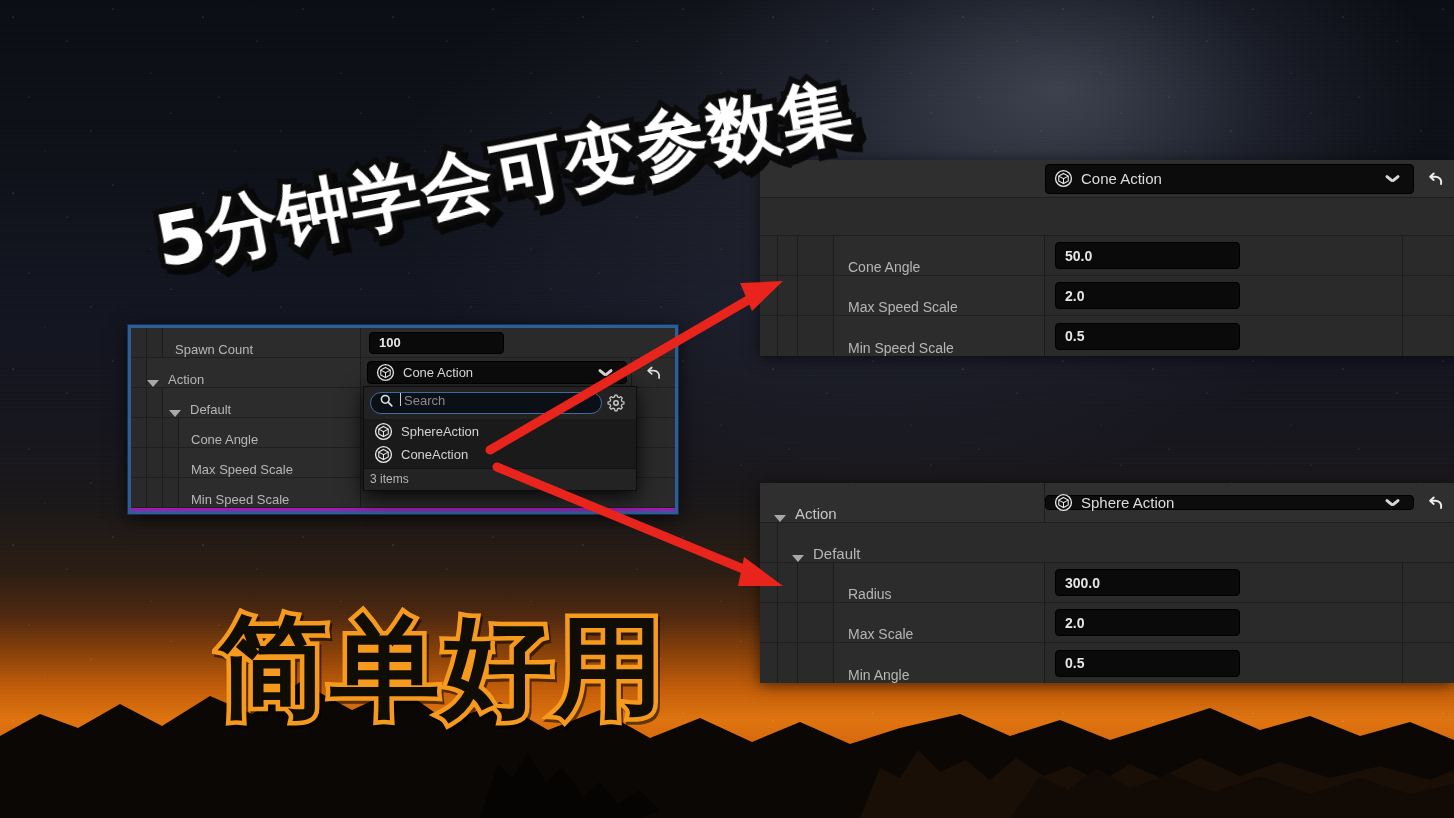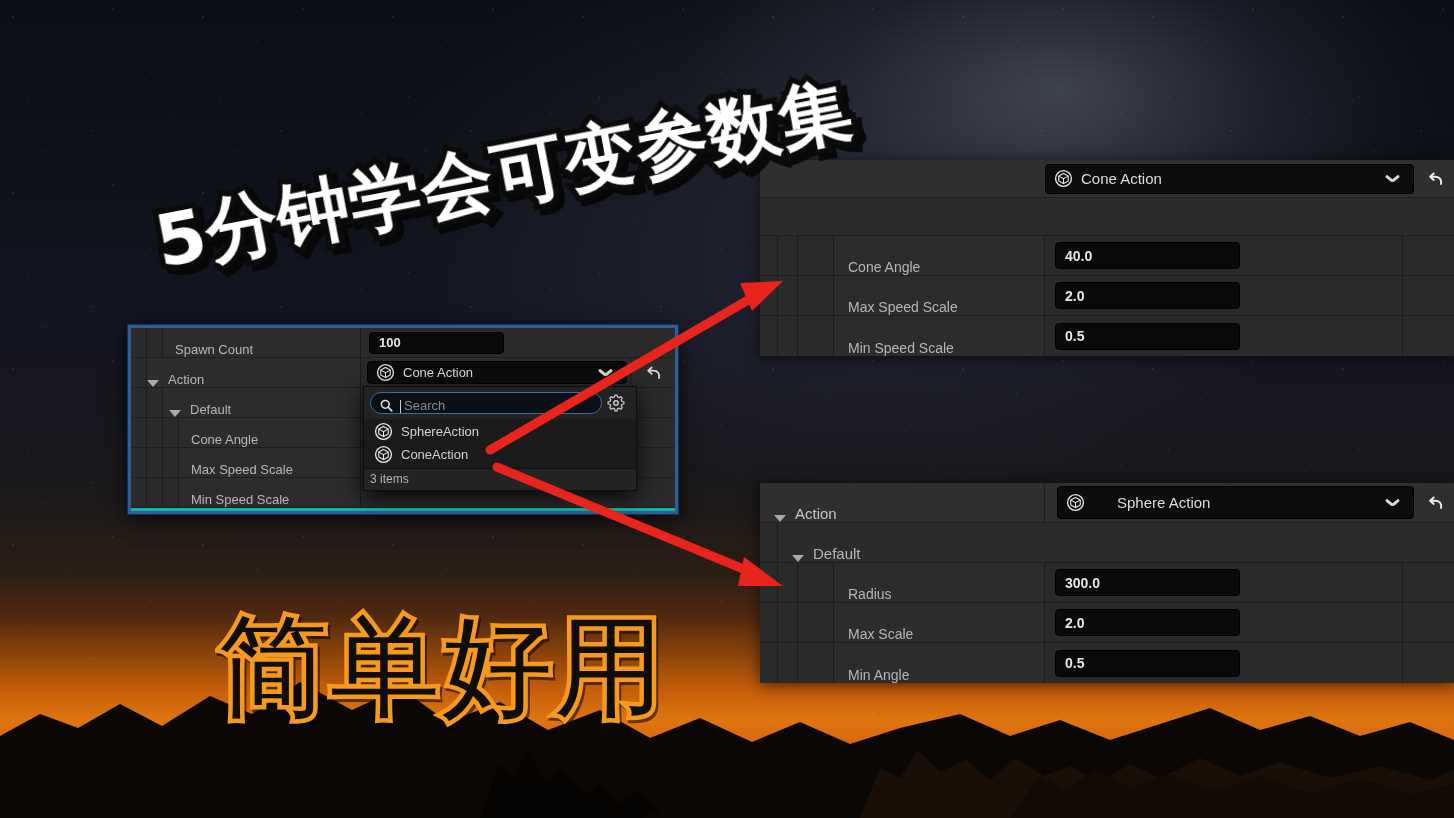--- a/index.html
+++ b/index.html
@@ -142,21 +142,21 @@
   .cube-icon { width: 19px; height: 19px; flex: 0 0 auto; }
   .reset-arrow { width: 22px; height: 22px; flex: 0 0 auto; }
   .gear-icon { width: 20px; height: 20px; flex:0 0 auto; }
   .search-glyph { width: 15px; height: 15px; flex: 0 0 auto; }
   .ring-icon { width: 19px; height: 19px; flex:0 0 auto; }
 
   
   #panel-left {
     left: 128px; top: 325px; width: 550px; height: 189px;
     border: 3px solid #2e5e97;
-    background: #14b8a6;
+    background: #a21caf;
     box-shadow: 0 0 0 1px #16304f, 0 4px 18px rgba(0,0,0,.75);
     overflow: visible;
   }
   #panel-left .row { height: 30px; font-size: 13px; }
   #panel-left .guide { width: 16px; }
   #panel-left .numfield { height: 22px; font-size: 13px; }
   #panel-left .combo { height: 23px; font-size: 13px; }
 
   
   #dropdown {
@@ -168,21 +168,21 @@
     box-shadow: 0 6px 20px rgba(0,0,0,.85);
     z-index: 40;
   }
   .dd-searchrow {
     display: flex; align-items: center;
     padding: 5px 6px;
     background: #222;
   }
   .dd-searchbox {
     flex: 1 1 auto;
-    display: flex; align-items: flex-end; gap: 6px;
+    display: flex; align-items: flex-start; gap: 6px;
     height: 22px;
     background: #0b0f16;
     border: 1px solid #3f6aa0;
     border-radius: 11px;
     padding: 0 8px;
   }
   .dd-caret {
     width: 1px; height: 13px; background: #cfcfcf; margin-right: -3px;
   }
   .dd-ph { color: #8a8a8a; font-size: 13px; }
@@ -229,21 +229,21 @@
     z-index: 70;
     font-family: "DejaVu Sans", sans-serif;
     -webkit-text-stroke: 11px #0b0b0b;
     paint-order: stroke fill;
     filter: drop-shadow(5px 6px 0 rgba(5,5,5,.92));
   }
   #title-bottom {
     position: absolute;
     left: 218px; top: 594px;
     font-size: 110px;
-    font-weight: 400;
+    font-weight: 700;
     letter-spacing: 2px;
     color: #100c06;
     white-space: nowrap;
     z-index: 70;
     font-family: "DejaVu Sans", sans-serif;
     -webkit-text-stroke: 9px #f59a1d;
     paint-order: stroke fill;
     filter: drop-shadow(2px 3px 0 rgba(0,0,0,.55));
   }
 </style>
@@ -427,21 +427,21 @@
       <div class="label-cell" style="width:285px">
         <div class="indent-guides">
             <div class="guide" style="width:18px"></div>
             <div class="guide" style="width:20px"></div>
             <div class="guide" style="width:36px"></div>
           </div>
         <span class="lbl" style="padding-left:14px">Cone Angle</span>
       </div>
       <div class="value-cell" style="padding-left:10px">
         <div class="numfield" style="width:185px; height:27px">
-          <span>40.0</span>
+          <span>50.0</span>
         </div>
       </div>
       <div class="tailcol"></div>
     </div>
 
     <div class="row">
       <div class="label-cell" style="width:285px">
         <div class="indent-guides">
             <div class="guide" style="width:18px"></div>
             <div class="guide" style="width:20px"></div>
@@ -476,21 +476,21 @@
   </div>
 
   <div class="panel" id="panel-br">
 
     <div class="row hdr-row">
       <div class="label-cell" style="width:285px; background:#2f2f2f;">
         <span class="tri" style="margin-left:14px"></span>
         <span class="lbl" style="font-size:15px; color:#c6c6c6">Action</span>
       </div>
       <div class="value-cell" style="background:#2f2f2f; padding-left:0; padding-right:0;">
-        <div class="combo" style="flex:1 1 auto; height:33px; margin:0 4px 0 12px;gap:24px;">
+        <div class="combo" style="flex:1 1 auto; height:15px; margin:0 4px 0 0;">
           <svg class="cube-icon" viewBox="0 0 24 24">
             <circle cx="12" cy="12" r="10" fill="none" stroke="#e8e8e8" stroke-width="1.7"></circle>
             <path d="M12 5.6 L18 9 L18 15 L12 18.4 L6 15 L6 9 Z" fill="none" stroke="#e8e8e8" stroke-width="1.4"></path>
             <path d="M6 9 L12 12.3 L18 9 M12 12.3 L12 18.4" fill="none" stroke="#e8e8e8" stroke-width="1.3"></path>
           </svg>
           <span class="combo-text">Sphere Action</span>
           <span class="chev"></span>
         </div>
       </div>
       <div class="tailcol" style="background:#2f2f2f; border-left:none; flex:0 0 36px;">

